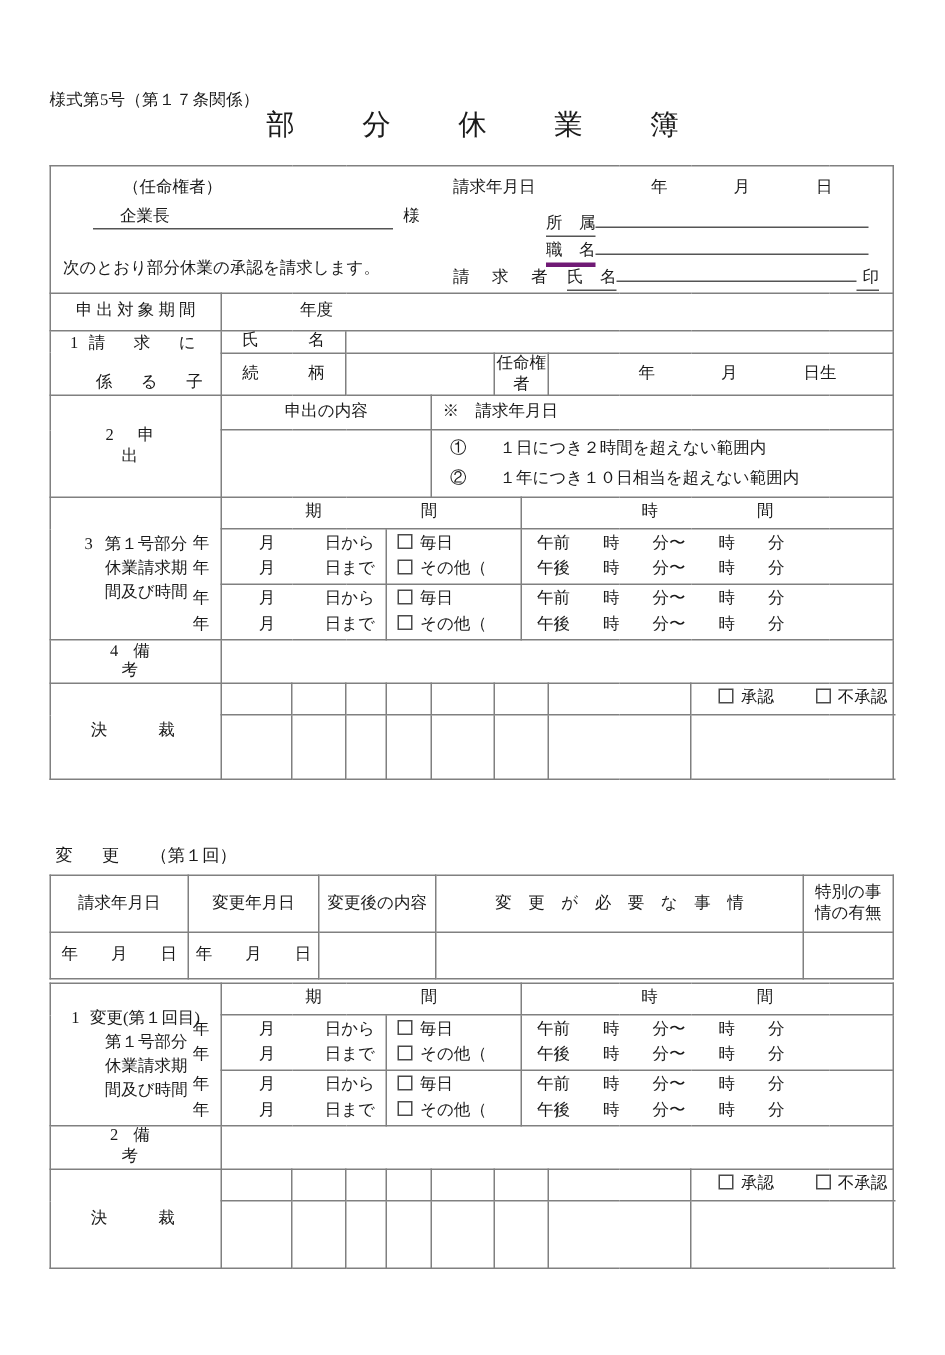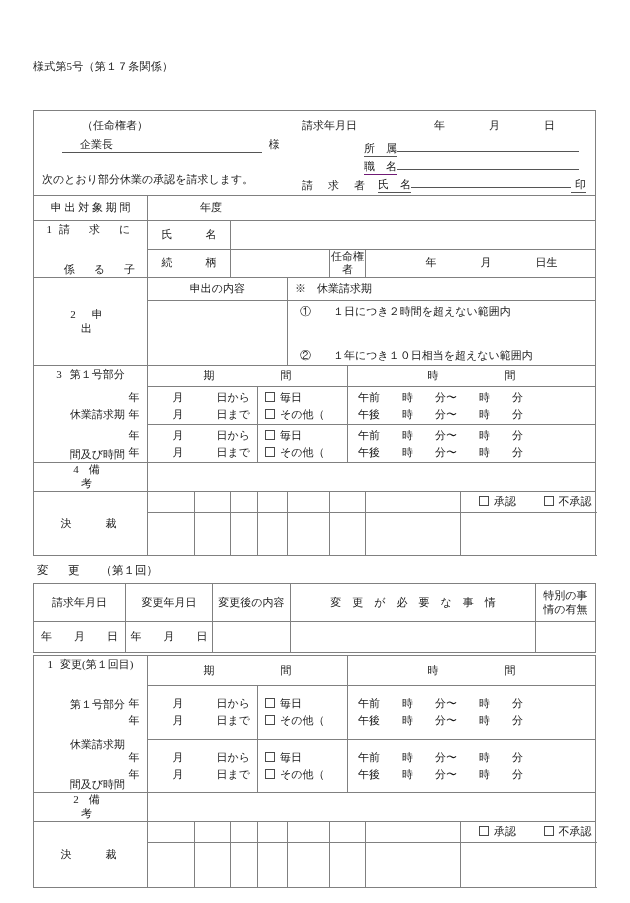--- a/index.html
+++ b/index.html
@@ -101,39 +101,39 @@
     justify-content: center;
     height: 100%;
   }
   .dual > div { line-height: 17px; white-space: nowrap; }
 
   .vstack {
     display: flex;
     flex-direction: column;
     justify-content: space-between;
     height: 100%;
-    gap: 24px;
   }
   .vstack > div { line-height: 16px; white-space: nowrap; }
 
   .change-head {
     position: absolute;
     left: 37px;
     font-size: 11.5px;
     white-space: nowrap;
   }
   .tiny2 { font-size: 10px; line-height: 14px; margin-top: 17px; }
 </style>
 </head>
 <body>
 
 <div class="page">
 
   <div class="form-no">様式第5号（第１７条関係）</div>
 
+  <div class="doc-title">部　分　休　業　簿</div>
 
   <table class="grid" style="left:33px; top:110px; width:562px;">
     <colgroup>
       <col style="width:114px">
       <col style="width:47px">
       <col style="width:36px">
       <col style="width:27px">
       <col style="width:30px">
       <col style="width:42px">
       <col style="width:18px">
@@ -160,21 +160,21 @@
 
           <div class="ib-line" style="left:268px; top:8px;">請求年月日</div>
           <div class="ib-line" style="left:400px; top:8px;">年　　　　月　　　　日</div>
 
           <div class="ib-line sp2" style="left:268px; top:28px;">請　求　者</div>
 
           <div class="ib-line" style="left:330px; top:27px;">
             <span style="border-bottom:1px solid #555; display:inline-block;">所　属</span><span class="ul-blank" style="width:182px; height:13px;"></span>
           </div>
           <div class="ib-line" style="left:330px; top:45px;">
-            <span style="border-bottom:1px solid #701a75; display:inline-block;">職　名</span><span class="ul-blank" style="width:182px; height:13px;"></span>
+            <span style="border-bottom:3px solid #701a75; display:inline-block;">職　名</span><span class="ul-blank" style="width:182px; height:13px;"></span>
           </div>
           <div class="ib-line" style="left:344px; top:63px;">
             <span style="border-bottom:1px solid #555; display:inline-block;">氏　名</span><span class="ul-blank" style="width:160px; height:13px;"></span><span style="border-bottom:1px solid #555; display:inline-block; padding-left:4px;">印</span>
           </div>
         </div>
       </td>
     </tr>
 
     <tr>
       <td class="ctr" style="height:24px;">申 出 対 象 期 間</td>
@@ -197,21 +197,21 @@
       <td colspan="3" class="lft"></td>
       <td colspan="2" class="ctr">任命権者</td>
       <td colspan="6" class="ctr" style="padding-left:22px;">年　　　　月　　　　日生</td>
     </tr>
 
     <tr>
       <td rowspan="2" class="ctr">
         <span>2</span><span class="sp8" style="margin-left:16px;">申　　　　出</span>
       </td>
       <td colspan="4" class="ctr" style="height:22px;">申出の内容</td>
-      <td colspan="8" class="lft pad-l">※　休業請求期</td>
+      <td colspan="8" class="lft pad-l">※　請求年月日</td>
     </tr>
     <tr>
       <td colspan="4" style="height:44px;"></td>
       <td colspan="8" class="lft" style="padding-left:12px;">
         <div class="vstack">
           <div style="line-height:20px;">①　　１日につき２時間を超えない範囲内</div>
           <div style="line-height:20px;">②　　１年につき１０日相当を超えない範囲内</div>
         </div>
       </td>
     </tr>

